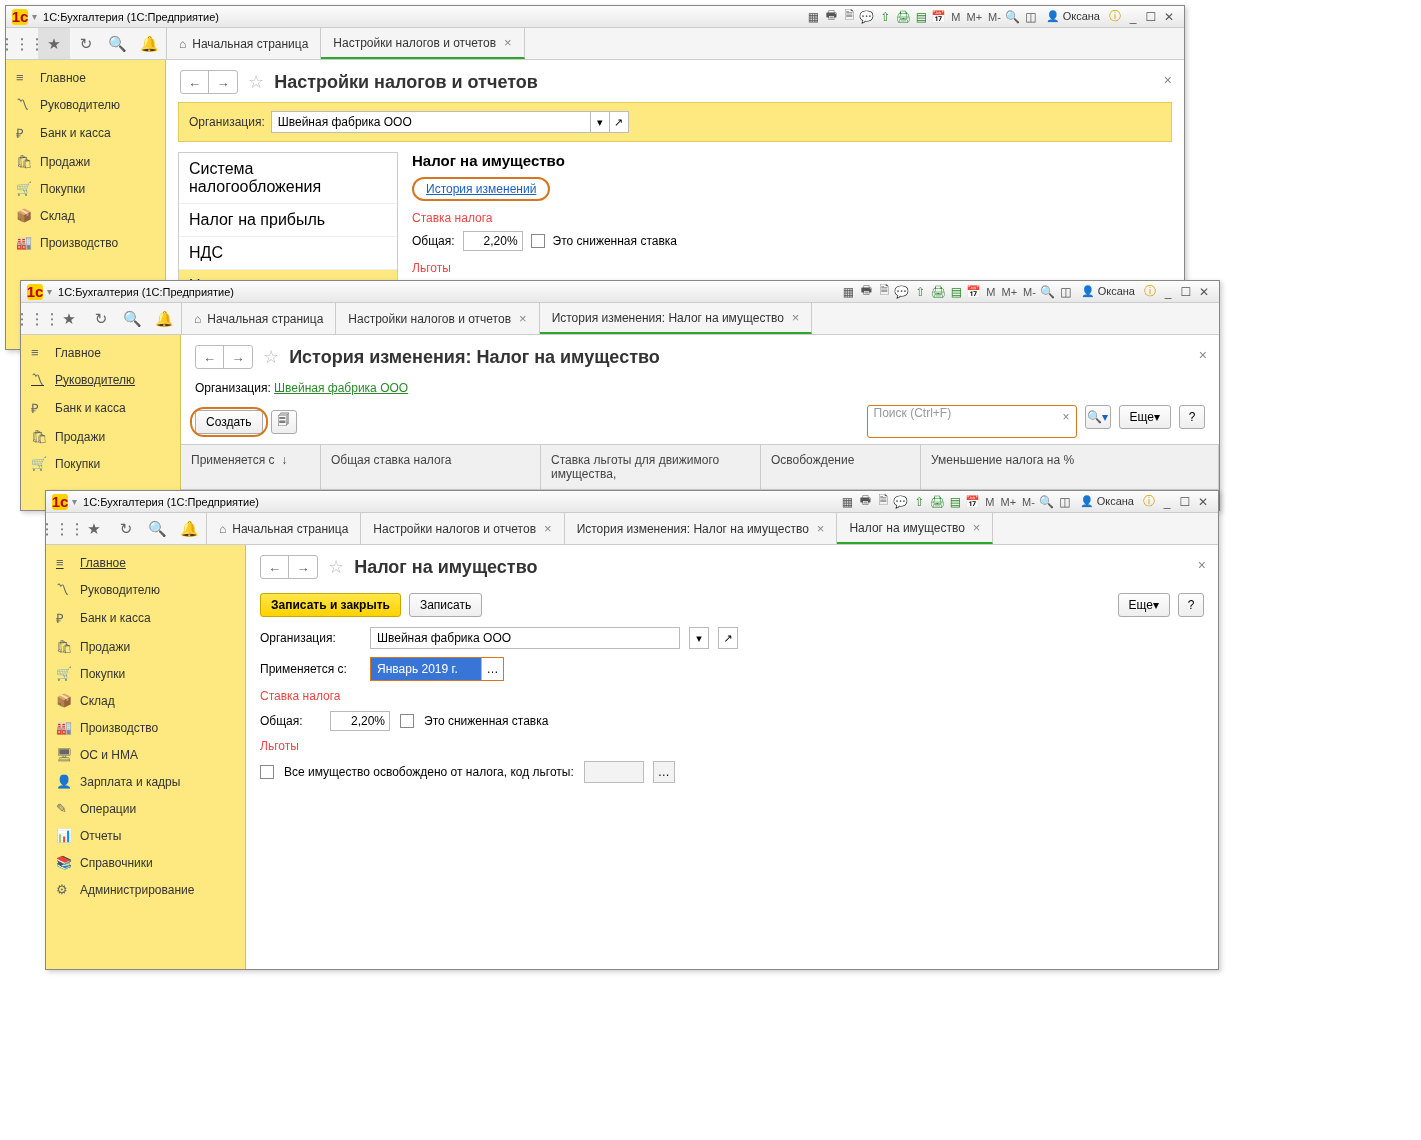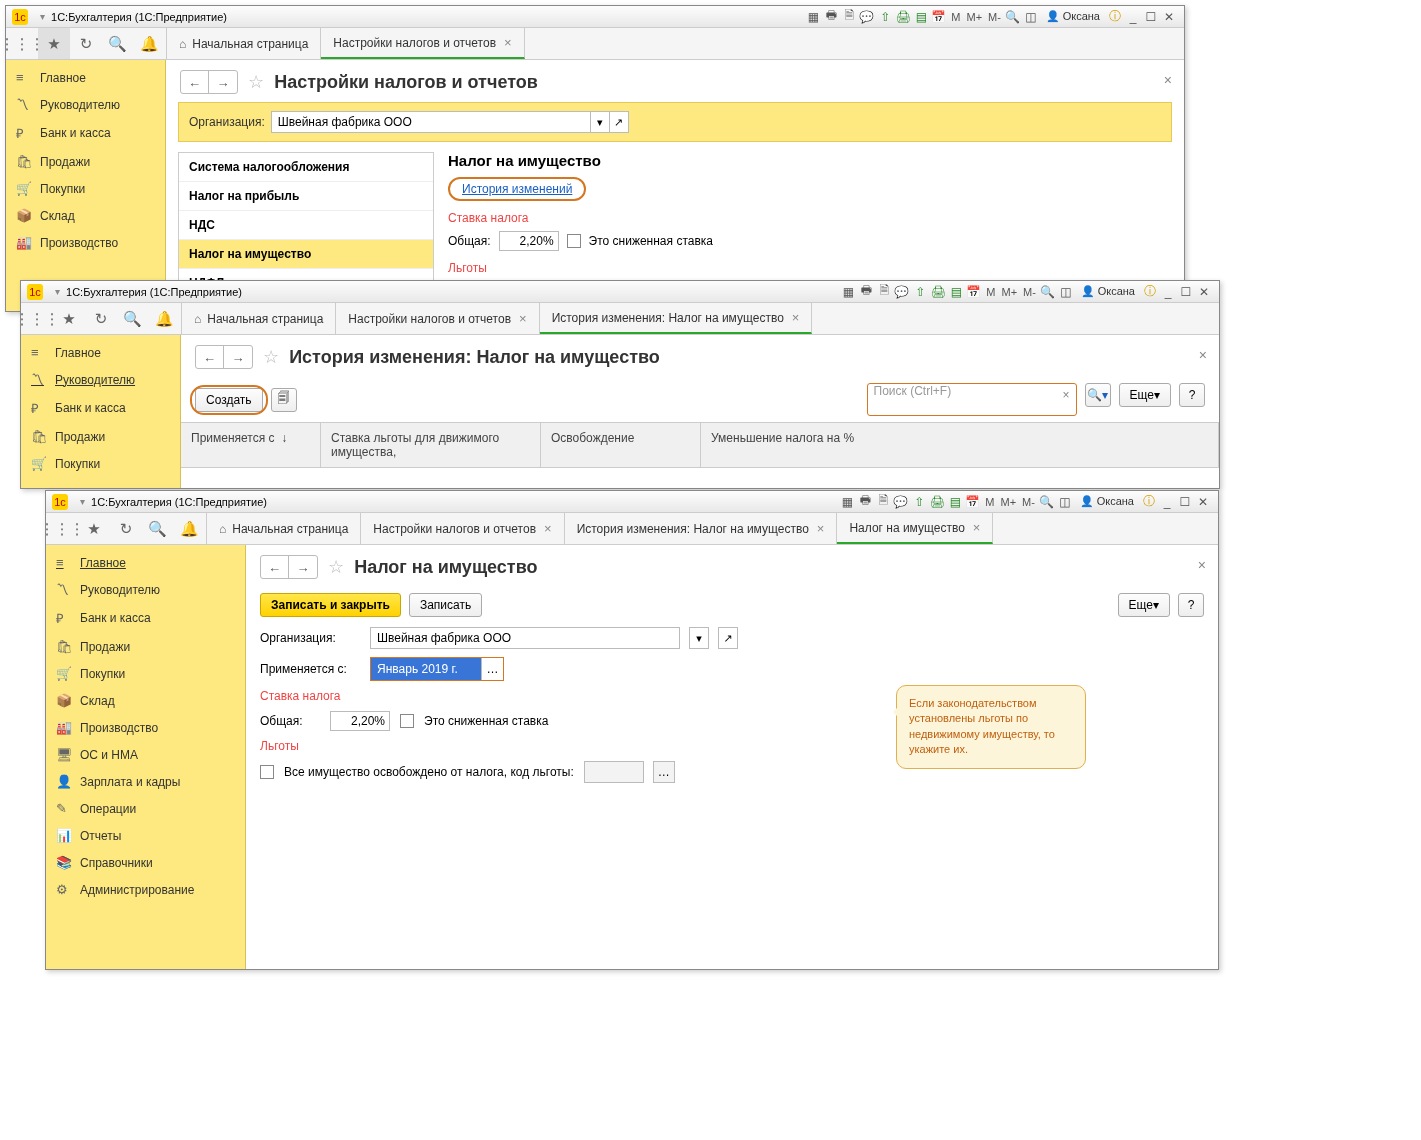--- a/index.html
+++ b/index.html
@@ -2,21 +2,21 @@
 <html><head>
 <meta charset="utf-8">
 <style>
   * { box-sizing: border-box; font-family: Arial, sans-serif; }
   body { margin: 0; background: #fff; padding: 5px; }
   .window { border: 1px solid #888; background: #fff; box-shadow: 2px 2px 5px rgba(0,0,0,.2); position: relative; }
   .w1 { position: absolute; left: 5px; top: 5px; width: 1180px; }
   .w2 { position: absolute; left: 20px; top: 280px; width: 1200px; }
   .w3 { position: absolute; left: 45px; top: 490px; width: 1174px; height: 480px; }
   .titlebar { height: 22px; background: linear-gradient(#fdfdfd,#e8e8e8); display:flex; align-items:center; font-size:11px; padding:0 6px; border-bottom:1px solid #ccc; }
-  .titlebar .logo { width:16px; height:16px; background:#ffd200; border-radius:3px; display:inline-flex; align-items:center; justify-content:center; font-size:11px; font-weight:normal; color:#b00; margin-right:12px;}
+  .titlebar .logo { width:16px; height:16px; background:#ffd200; border-radius:3px; display:inline-flex; align-items:center; justify-content:center; font-size:15px; font-weight:bold; color:#b00; margin-right:4px;}
   .titlebar .arrow { color:#888; font-size:10px; margin-right:6px;}
   .titlebar .spacer { flex:1; }
   .titlebar .tbicon { width:18px; font-size:12px; text-align:center; color:#555; cursor:pointer; }
   .titlebar .tbtxt { font-size:11px; color:#555; padding:0 3px; cursor:pointer;}
   .titlebar .user { color:#333; font-size:11px; padding:0 6px;}
   .titlebar .winbtn { width:18px; text-align:center; font-size:12px; color:#555; cursor:pointer;}
   .toolbar2 { height:32px; background:#f5f5f5; border-bottom:1px solid #ccc; display:flex; align-items:stretch; }
   .iconbar { display:flex; border-right:1px solid #ccc; }
   .iconbar .ib { width:32px; display:flex; align-items:center; justify-content:center; font-size:15px; color:#666; cursor:pointer; }
   .iconbar .ib.star { background:#e0e0e0; }
@@ -37,21 +37,21 @@
   .navbtns .nb { width:28px; height:22px; display:flex; align-items:center; justify-content:center; font-size:13px; color:#555; cursor:pointer; }
   .navbtns .nb:first-child { border-right:1px solid #bbb; }
   .starbig { font-size:18px; color:#bbb; margin-right:10px; cursor:pointer;}
   .pagetitle { font-size:18px; font-weight:bold; color:#333; }
   .closex { position:absolute; right:12px; top:12px; font-size:14px; color:#888; cursor:pointer;}
   .orgbar { background:#fde97f; margin:0 12px 10px; padding:8px 10px; display:flex; align-items:center; font-size:12px; border:1px solid #e4ca5a;}
   .orgbar label { margin-right:6px; color:#333;}
   .orgbar .orginput { flex:none; width:320px; height:22px; border:1px solid #bbb; background:#fff; padding:0 6px; font-size:12px; }
   .orgbar .ddbtn, .orgbar .lnkbtn { width:20px; height:22px; border:1px solid #bbb; background:#fff; display:flex; align-items:center; justify-content:center; font-size:11px; cursor:pointer; margin-left:-1px;}
   .twopane { display:flex; padding:0 12px 12px; gap:14px; }
-  .catlist { width:256px; border:1px solid #ccc; font-size:12px;font-weight:bold;}
+  .catlist { width:220px; border:1px solid #ccc; font-size:16px;}
   .catlist .citem { padding:7px 10px; border-bottom:1px solid #eee; cursor:pointer;}
   .catlist .citem.active { background:#fde97f; }
   .rightpane { flex:1; }
   .h3 { font-size:15px; font-weight:bold; margin:0 0 8px; }
   .histlink { color:#1a60c2; font-size:12px; text-decoration:underline; cursor:pointer; display:inline-block; }
   .circled { border:2px solid #d47720; border-radius:14px; padding:3px 12px; }
   .grlabel { color:#ef4444; font-size:12px; margin-top:10px; }
   .row { display:flex; align-items:center; gap:8px; font-size:12px; margin-top:6px;}
   .pctbox { width:60px; height:20px; border:1px solid #bbb; text-align:right; padding:0 4px; font-size:12px;}
   .chk { width:14px; height:14px; border:1px solid #888; display:inline-block; }
@@ -274,35 +274,40 @@
     <div class="main">
       <span class="closex">×</span>
       <div class="pagehdr">
         <div class="navbtns">
             <div class="nb">←</div>
             <div class="nb">→</div>
           </div>
         <span class="starbig">☆</span>
         <span class="pagetitle">История изменения: Налог на имущество</span>
       </div>
+      <div class="orgline">
+        <span>Организация:</span>
+        <a>Швейная фабрика ООО</a>
+      </div>
       <div class="actrow">
         <button class="btn circ">
             <span>Создать</span>
             <span class="circborder"></span>
           </button>
         <button class="btn iconbtn">🗐</button>
         <div class="searchgrp">
           <div class="search"><span>Поиск (Ctrl+F)</span><span class="sx">×</span></div>
           <button class="btn iconbtn" style="color:#1a60c2">🔍▾</button>
           <button class="btn"><span>Еще</span> ▾</button>
           <button class="btn iconbtn">?</button>
         </div>
       </div>
       <div class="thead">
         <div class="th" style="width:140px"><span>Применяется с</span> &nbsp;↓</div>
+        <div class="th" style="width:220px">Общая ставка налога</div>
         <div class="th" style="width:220px">Ставка льготы для движимого имущества,</div>
         <div class="th" style="width:160px">Освобождение</div>
         <div class="th" style="flex:1">Уменьшение налога на %</div>
       </div>
       <div style="height:20px"></div>
     </div>
   </div>
 </div>
 
 <div class="window w3">
@@ -454,16 +459,15 @@
       </div>
       <div class="frow">
           <span class="grlabel" style="margin:0">Льготы</span>
         </div>
       <div class="frow">
         <span class="chk"></span>
         <span>Все имущество освобождено от налога, код льготы:</span>
         <input class="txtin" style="width: 60px; background: rgb(243, 243, 243);">
         <div style="width:22px;height:22px;border:1px solid #bbb;background:#f3f3f3;display:flex;align-items:center;justify-content:center;margin-left:-1px;font-size:12px">…</div>
       </div>
-      <div class="callout">Если законодательством установлены льготы по недвижимому имуществу, то укажите их.</div>
     </div>
   </div>
 </div>
 
 </body></html>

